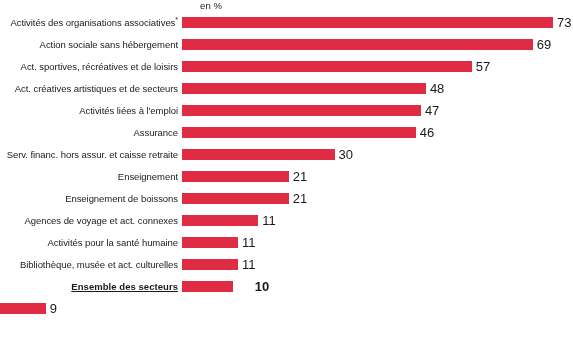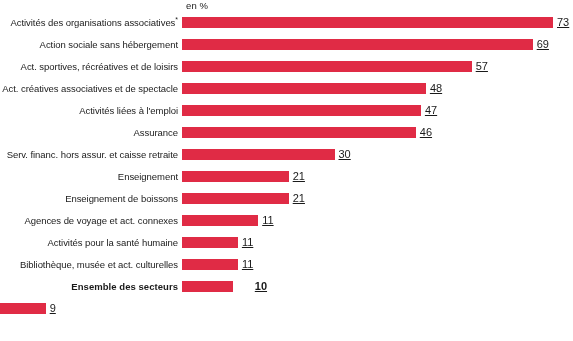--- a/index.html
+++ b/index.html
@@ -16,21 +16,21 @@
   }
   #chart-root {
     position: relative;
     width: 573px;
     height: 341px;
     background: #ffffff;
   }
   
   #unit-note {
     position: absolute;
-    left: 186px;
+    left: 200px;
     top: 0px;
     font-size: 9.5px;
     line-height: 11px;
     color: #1a1a1a;
     white-space: nowrap;
     letter-spacing: 0.1px;
   }
   
   #rows {
     position: absolute;
@@ -52,41 +52,41 @@
     box-sizing: border-box;
     font-size: 9.5px;
     line-height: 11px;
     color: #1a1a1a;
     white-space: nowrap;
     letter-spacing: -0.05px;
   }
   .row.highlight .cat-label {
     font-weight: bold;
     letter-spacing: 0.05px;
+    text-decoration: underline;
   }
   .bar-wrap {
     position: relative;
     flex: 1 1 auto;
     height: 22px;
     display: flex;
     align-items: center;
   }
   .bar {
     height: 11px;
     background: #E02B45;
     flex: 0 0 auto;
   }
   .bar-value {
-    font-size: 11px;
+    font-size: 13px;
     line-height: 11px;
     color: #1a1a1a;
     padding-left: 4px;
     white-space: nowrap;
     flex: 0 0 auto;
-    text-decoration: underline;
   }
   .row.highlight .bar-value {
     font-weight: bold;
     padding-left: 6px;
     margin-left: 16px;
   }
   .sup-marker {
     font-size: 7px;
     vertical-align: super;
     line-height: 0;
@@ -115,21 +115,21 @@
         </div>
       </div>
       <div class="row">
         <div class="cat-label">Act. sportives, récréatives et de loisirs</div>
         <div class="bar-wrap">
           <div class="bar" style="width: 289.7px; background: rgb(224, 43, 69);"></div>
           <div class="bar-value">57</div>
         </div>
       </div>
       <div class="row">
-        <div class="cat-label">Act. créatives associatives et de spectacle</div>
+        <div class="cat-label">Act. créatives artistiques et de secteurs</div>
         <div class="bar-wrap">
           <div class="bar" style="width: 243.9px; background: rgb(224, 43, 69);"></div>
           <div class="bar-value">48</div>
         </div>
       </div>
       <div class="row">
         <div class="cat-label">Activités liées à l'emploi</div>
         <div class="bar-wrap">
           <div class="bar" style="width: 238.9px; background: rgb(224, 43, 69);"></div>
           <div class="bar-value">47</div>

